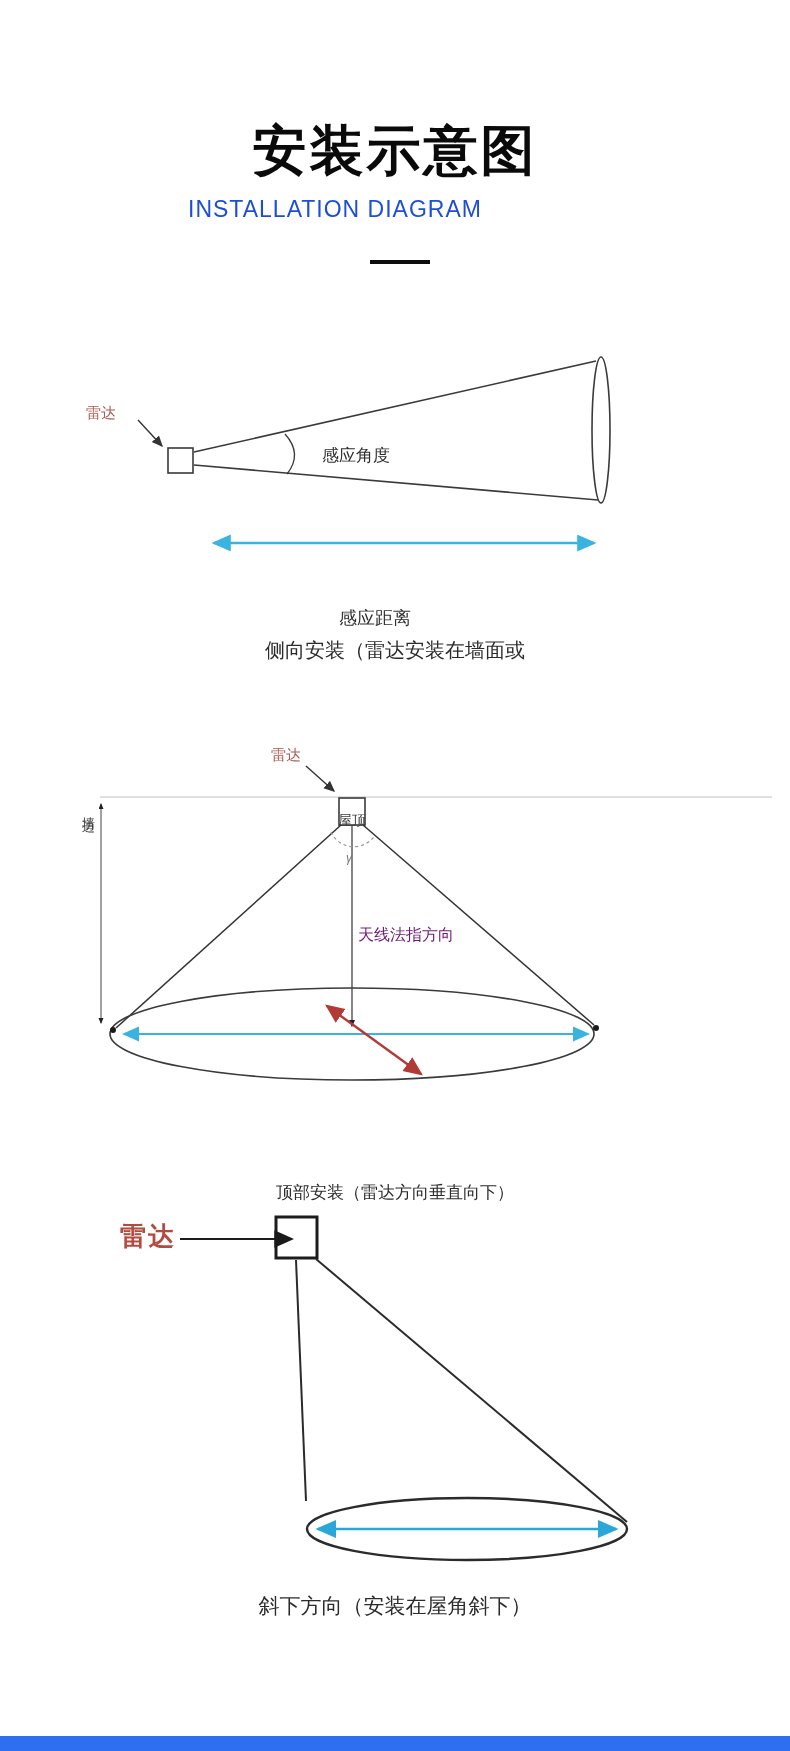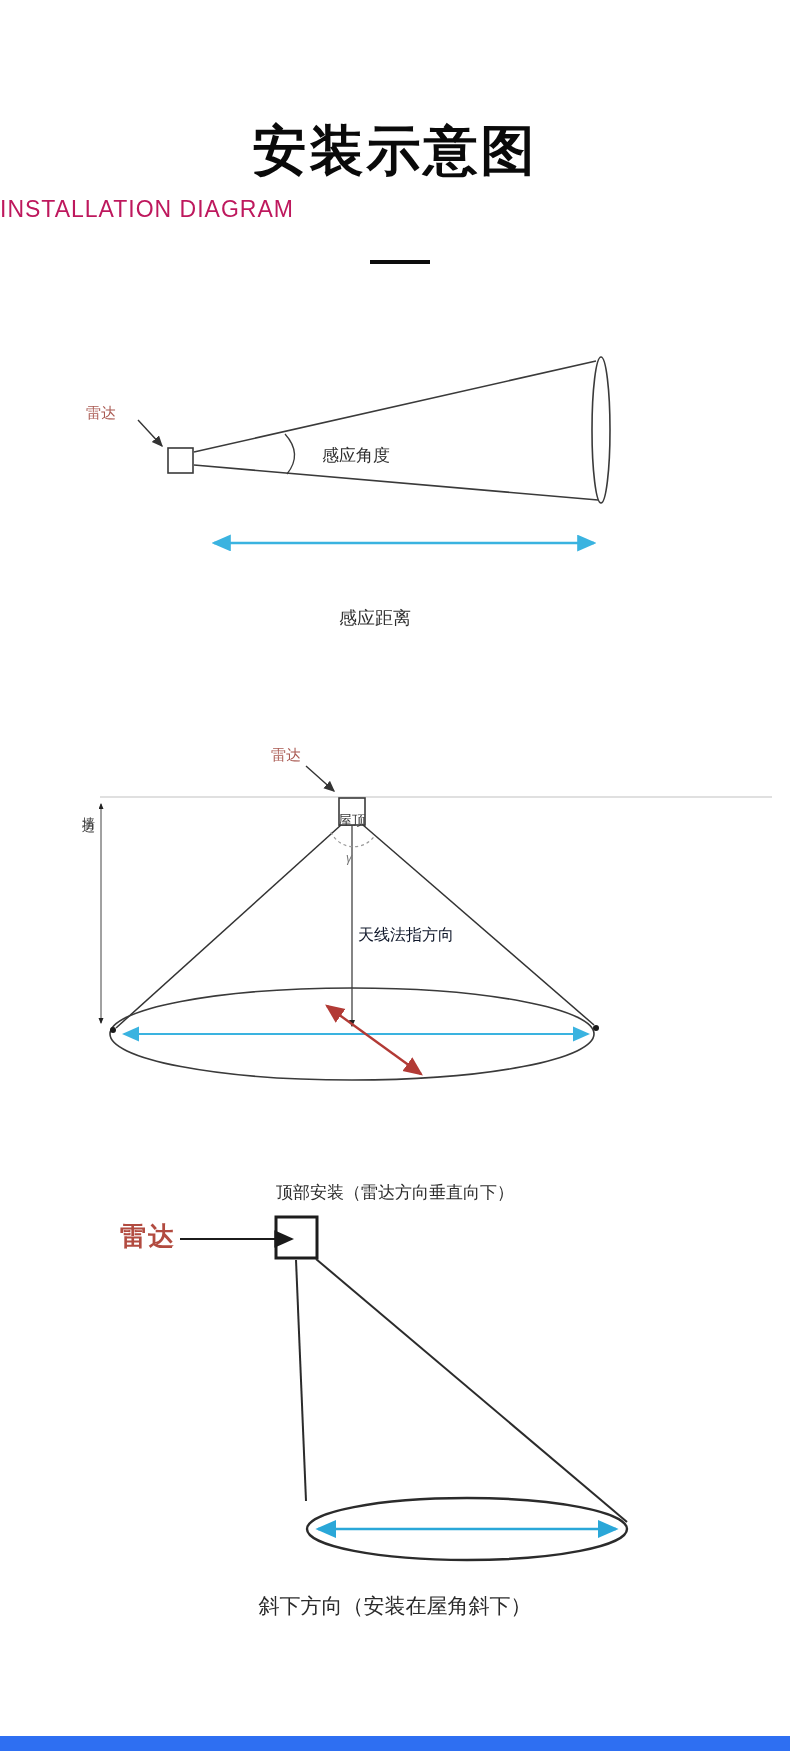--- a/index.html
+++ b/index.html
@@ -7,36 +7,36 @@
     width:790px;height:1751px;background:#ffffff;position:relative;overflow:hidden;
     font-family:"Liberation Sans","DejaVu Sans",sans-serif;color:#222;
   }
   .abs{position:absolute;}
   
   .title{
     left:0;top:120px;width:790px;text-align:center;
     font-size:54px;font-weight:900;letter-spacing:3px;color:#0a0a0a;line-height:60px;
   }
   .subtitle{
-    left:0;top:196px;width:670px;
-    font-size:23px;letter-spacing:1px;color:#be185d;line-height:26px;
+    left:0;top:196px;width:670px;text-align:center;
+    font-size:23px;letter-spacing:1px;color:#1d4ed8;line-height:26px;
   }
   .divider{left:370px;top:260px;width:60px;height:4px;background:#0d0d0d;}
   
   .lbl{white-space:nowrap;line-height:1.15;}
   .radar-sm{font-size:15px;color:#aa5a52;}
   .ink{color:#2e2e2e;}
   .d1-radar{left:86px;top:404px;}
   .d1-angle{left:322px;top:446px;font-size:17px;}
   .d1-dist{left:339px;top:560px;font-size:18px;margin-top:48px;}
   .d2-radar{left:271px;top:746px;}
   .d2-roof{left:338px;top:812px;font-size:14px;color:#3a3a3a;}
   .d2-wall{left:80px;top:806px;font-size:13px;color:#3a3a3a;writing-mode:vertical-rl;letter-spacing:3px;}
   .d2-gamma{left:346px;top:852px;font-size:12px;color:#777;font-style:italic;}
-  .d2-antenna{left:358px;top:926px;font-size:16px;color:#0f172a;}
+  .d2-antenna{left:358px;top:926px;font-size:16px;color:#701a75;}
   .d3-radar{left:120px;top:1222px;font-size:26px;font-weight:600;letter-spacing:2px;color:#b24b40;}
   
   .caption{left:0;width:790px;text-align:center;color:#2b2b2b;}
   .cap1{top:636px;font-size:20px;line-height:29px;}
   .cap2{top:1181px;font-size:17px;}
   .cap3{top:1592px;font-size:21px;}
   svg{position:absolute;left:0;display:block;}
   .footer{left:0;top:1736px;width:790px;height:15px;background:#2e6ff2;}
 </style>
 </head>
@@ -68,20 +68,21 @@
     <path d="M 285 434 Q 303 454 287 474" fill="none" stroke="#3a3a3a" stroke-width="1.3"></path>
   </g>
   <g>
     <line x1="214" y1="543" x2="594" y2="543" stroke="#3ab3e0" stroke-width="2.4" marker-start="url(#mk1-blue)" marker-end="url(#mk1-blue)"></line>
   </g>
 </svg>
 <div class="abs lbl radar-sm d1-radar">雷达</div>
 <div class="abs lbl ink d1-angle">感应角度</div>
 <div class="abs lbl ink d1-dist">感应距离</div>
 <div class="abs caption cap1">
+  <div>侧向安装（雷达安装在墙面或</div>
 </div>
 
 <svg style="top:740px" width="790" height="360" viewBox="0 740 790 360">
   <defs>
     <marker id="mk2-black" markerWidth="8" markerHeight="8" refX="7" refY="3.5" orient="auto-start-reverse">
       <path d="M0,0 L8,3.5 L0,7 z" fill="#333"></path>
     </marker>
     <marker id="mk2-tiny" markerWidth="6" markerHeight="6" refX="5" refY="2.5" orient="auto-start-reverse">
       <path d="M0,0 L6,2.5 L0,5 z" fill="#222"></path>
     </marker>

